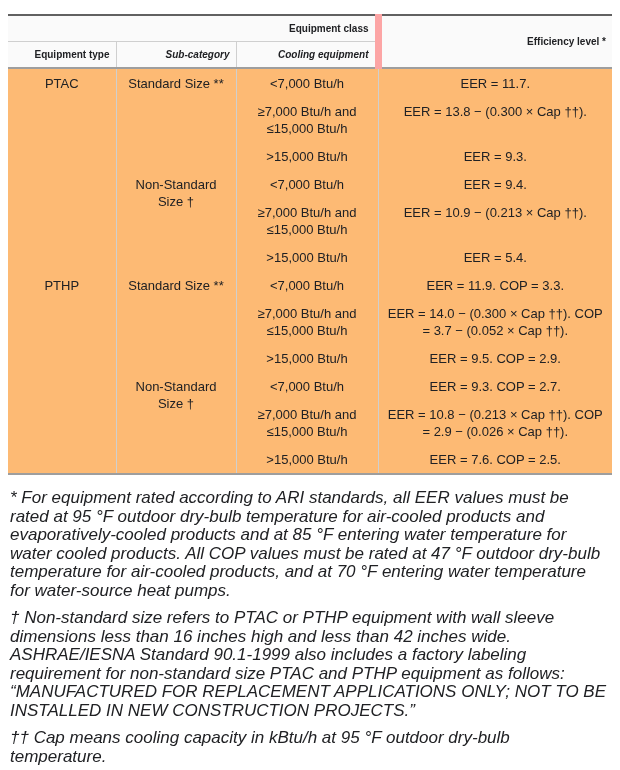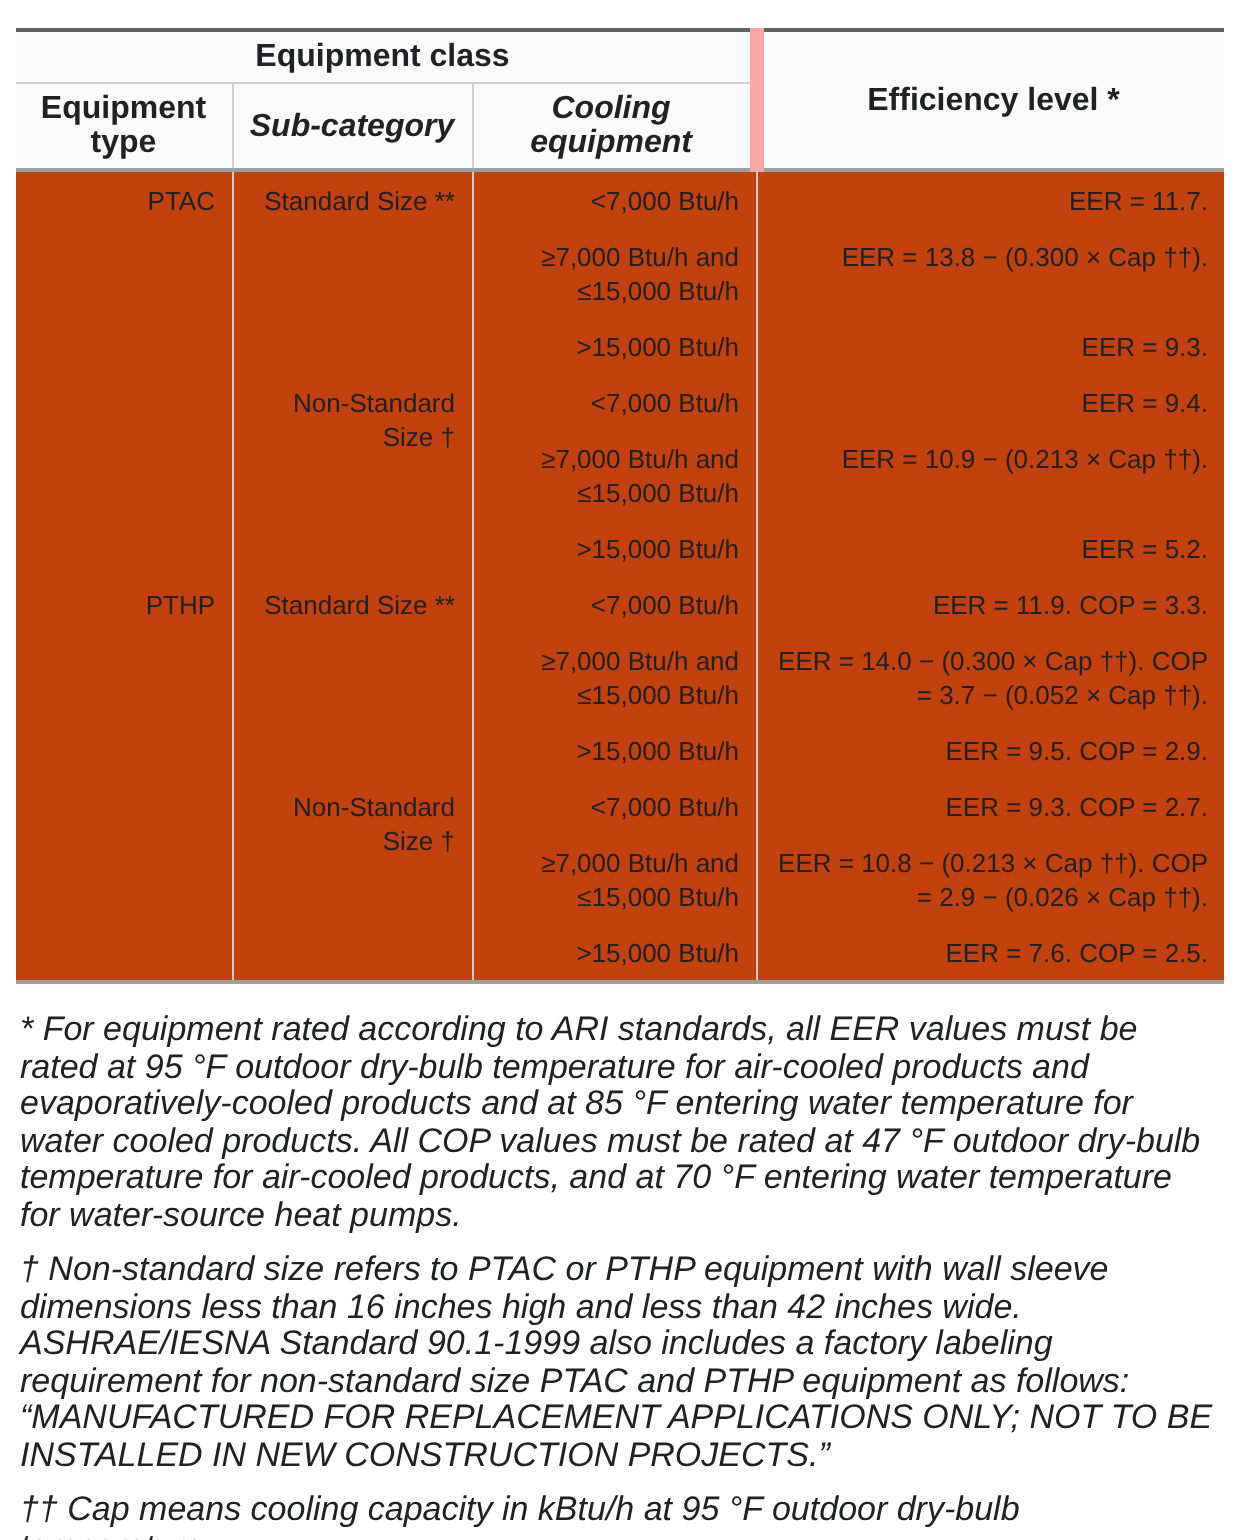--- a/index.html
+++ b/index.html
@@ -22,39 +22,39 @@
     border-top: 2px solid #616161;
     border-bottom: 2px solid #9e9e9e;
   }
   col.c-type { width: 108px; }
   col.c-sub  { width: 120px; }
   col.c-cap  { width: 142px; }
   col.c-eff  { width: 234px; }
 
   .eff-table th {
     background: #fafafa;
-    font-size: 16px;
+    font-size: 10px;
     font-weight: bold;
-    text-align: center;
+    text-align: right;
     line-height: 17px;
     padding: 4px 6px;
     vertical-align: middle;
   }
   .eff-table th.th-class { border-bottom: 1px solid #cfcfcf; }
   .eff-table th.th-sub   { border-bottom: 2px solid #9e9e9e; }
   .eff-table th.th-eff   { border-left: 7px solid #fca5a5; border-bottom: 2px solid #9e9e9e; }
   .eff-table th.bl       { border-left: 1px solid #cfcfcf; font-style: italic; }
 
   .eff-table td {
     font-size: 13px;
     line-height: 17px;
-    text-align: right;
+    text-align: center;
     vertical-align: top;
     padding: 6px 8px 5px 8px;
-    background: #c2410c;
+    background: #fdba74;
   }
   .eff-table td.bl { border-left: 1px solid #cfcfcf; }
 
   .footnotes {
     margin: 14px 2px 0 2px;
     width: 600px;
   }
   .footnotes p {
     font-size: 17px;
     font-style: italic;
@@ -106,21 +106,21 @@
         <td class="bl" rowspan="3">Non-Standard Size †</td>
         <td class="bl">&lt;7,000 Btu/h</td>
         <td class="bl">EER = 9.4.</td>
       </tr>
       <tr>
         <td class="bl">≥7,000 Btu/h and ≤15,000 Btu/h</td>
         <td class="bl">EER = 10.9 − (0.213 × Cap ††).</td>
       </tr>
       <tr>
         <td class="bl">&gt;15,000 Btu/h</td>
-        <td class="bl">EER = 5.2.</td>
+        <td class="bl">EER = 5.4.</td>
       </tr>
 
       <tr>
         <td rowspan="6">PTHP</td>
         <td class="bl" rowspan="3">Standard Size **</td>
         <td class="bl">&lt;7,000 Btu/h</td>
         <td class="bl">EER = 11.9. COP = 3.3.</td>
       </tr>
       <tr>
         <td class="bl">≥7,000 Btu/h and ≤15,000 Btu/h</td>

